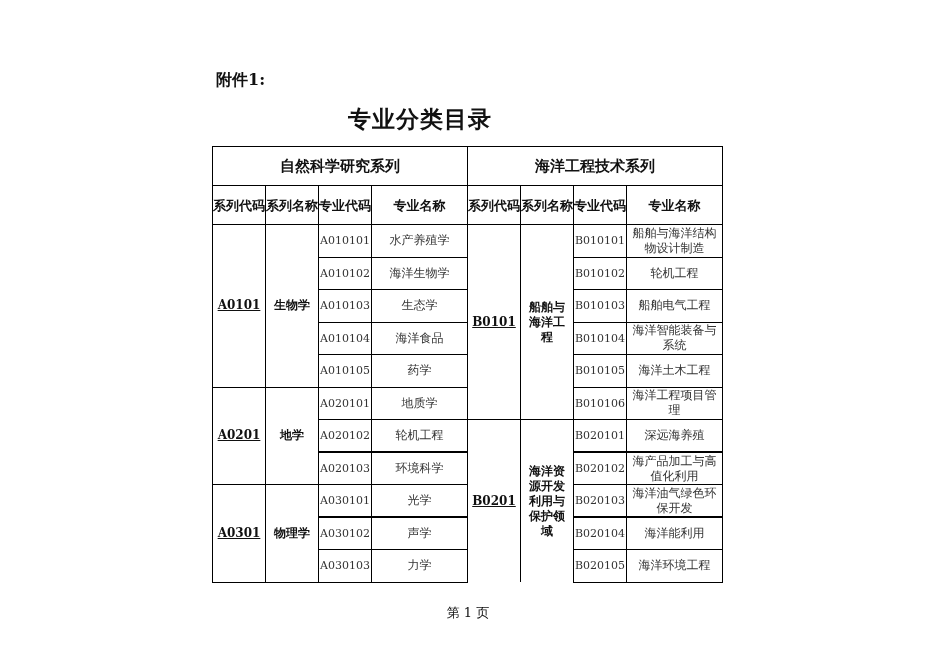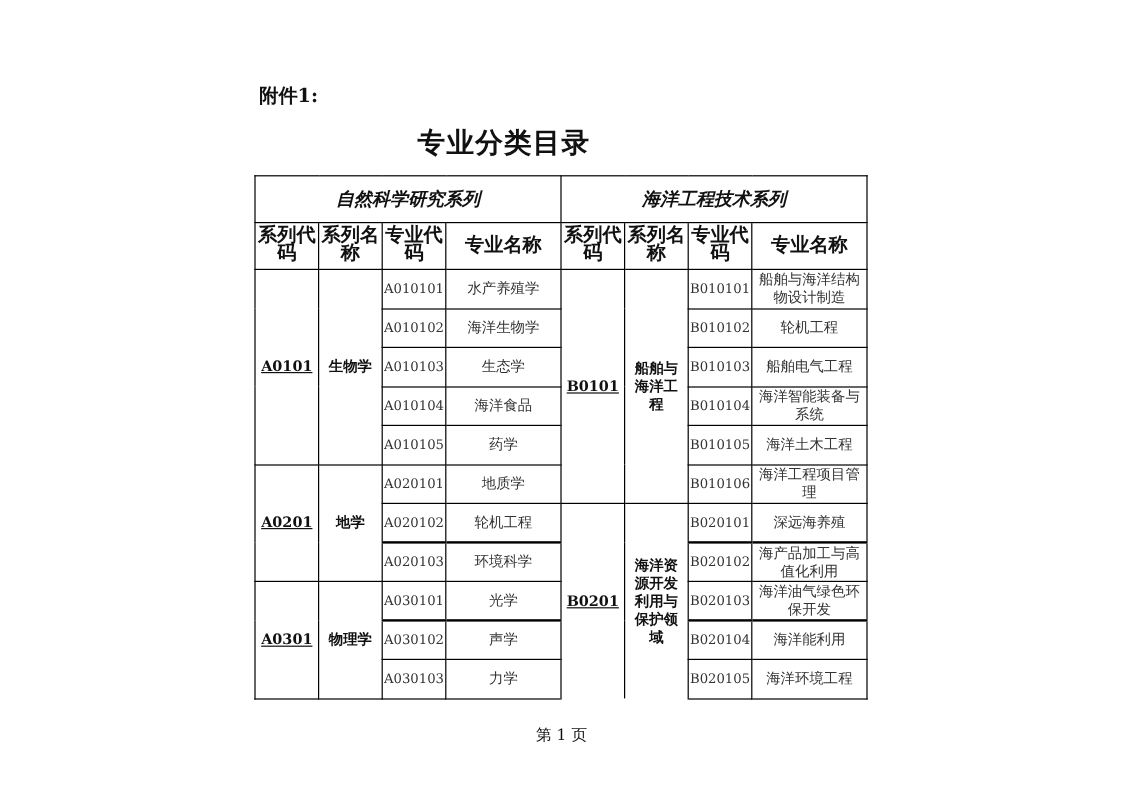--- a/index.html
+++ b/index.html
@@ -1,22 +1,22 @@
 <!DOCTYPE html>
 <html><head>
 <meta charset="utf-8">
 <style>
   html,body{margin:0;padding:0;background:#fff;}
   body{width:936px;height:662px;position:relative;overflow:hidden;font-family:"DejaVu Serif","Liberation Serif",serif;color:#111;}
   .attach{position:absolute;left:216px;top:70px;font-size:16px;font-weight:bold;font-family:"DejaVu Serif",serif;}
   .title{position:absolute;left:0;width:840px;top:104px;text-align:center;font-size:23px;font-weight:bold;font-family:"DejaVu Sans",sans-serif;letter-spacing:1px;}
   table{position:absolute;left:212px;top:146px;border-collapse:collapse;table-layout:fixed;}
   td{border:1px solid #000;text-align:center;vertical-align:middle;padding:0;overflow:hidden;line-height:15px;}
-  .sh{height:38px;font-size:15px;font-weight:bold;font-family:"DejaVu Sans",sans-serif;font-style:italic;}
-  .ch{height:38px;font-size:16px;font-weight:bold;font-family:Liberation Mono, monospace;line-height:15px;}
+  .sh{height:38px;font-size:15px;font-weight:bold;font-family:"DejaVu Sans",sans-serif;}
+  .ch{height:38px;font-size:13px;font-weight:bold;font-family:Liberation Serif, serif;line-height:15px;}
   .r{height:32.5px;}
   .code{font-size:11px;color:#333;}
   .name{font-size:12px;color:#333;}
   .gcode{font-size:12px;font-weight:bold;text-decoration:underline;}
   .gname{font-size:12px;font-weight:bold;font-family:"DejaVu Sans",sans-serif;}
   .thick-top{border-top:2px solid #000;}
   .open-bottom{border-bottom:none;}
   .footer{position:absolute;left:0;width:936px;top:604px;text-align:center;font-size:13px;}
 </style>
 </head>

